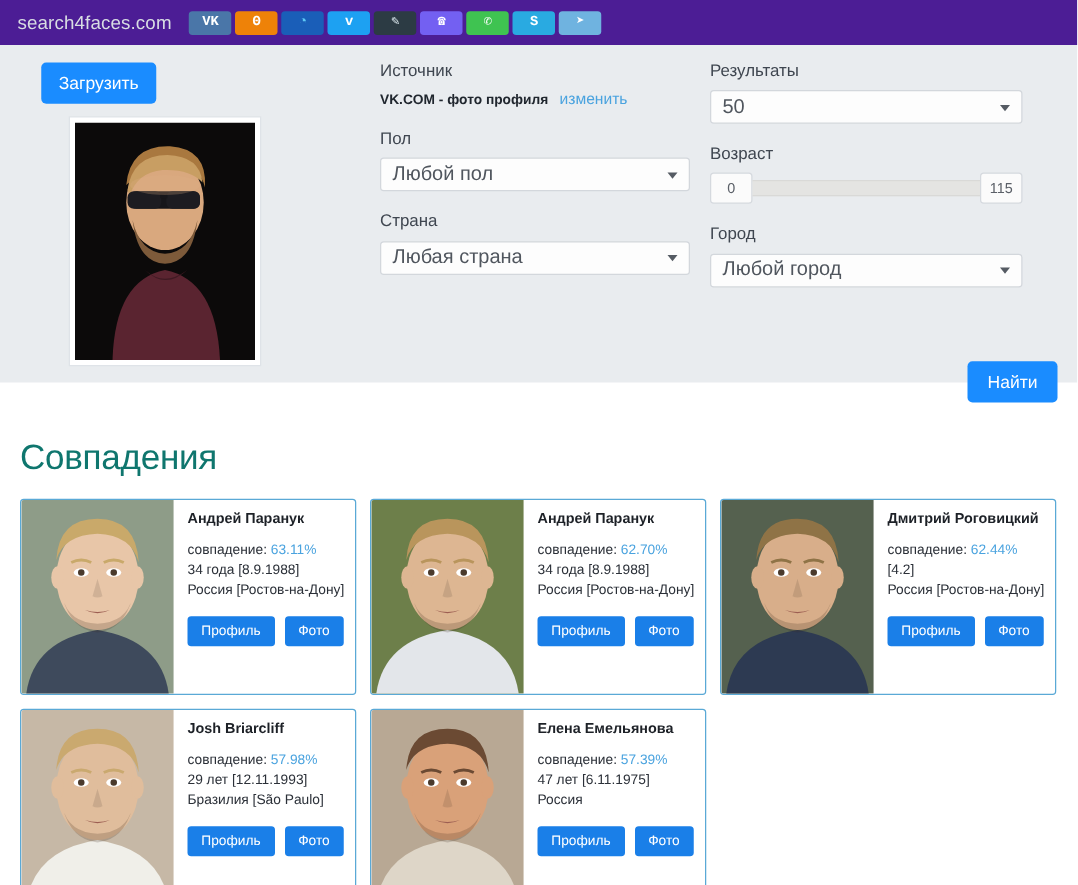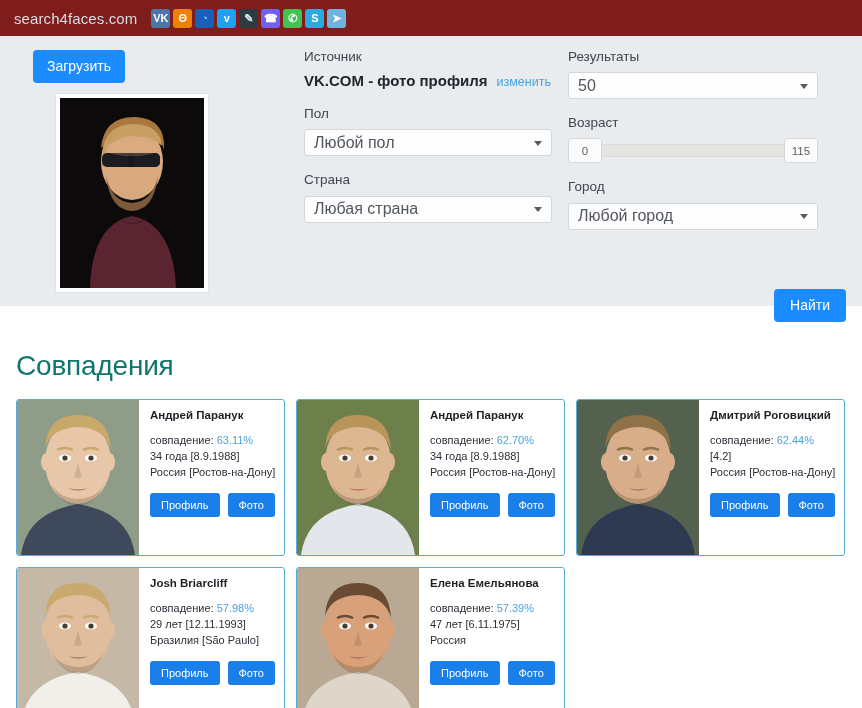--- a/index.html
+++ b/index.html
@@ -13,51 +13,51 @@
     width: 862px;
     height: 708px;
     overflow: hidden;
     background: #ffffff;
   }
 
   
   .navbar {
     position: relative;
     height: 36px;
-    background: #7f1d1d;
+    background: #4c1d95;
     display: flex;
     align-items: center;
     padding: 0 14px;
     box-sizing: border-box;
   }
   .brand {
     color: #d8dde3;
     font-size: 15px;
     letter-spacing: 0.1px;
     white-space: nowrap;
   }
   .social-list {
     display: flex;
     align-items: center;
     margin-left: 14px;
     gap: 3px;
   }
   .social-ico {
-    width: 19px;
+    width: 34px;
     height: 19px;
     border-radius: 3px;
     display: flex;
     align-items: center;
     justify-content: center;
     font-size: 11px;
     font-weight: bold;
     color: #fff;
     line-height: 1;
     cursor: pointer;
-    font-family: Liberation Sans, sans-serif;
+    font-family: Liberation Mono, monospace;
   }
   .nav-right {
     margin-left: auto;
     display: flex;
     align-items: center;
     gap: 18px;
   }
   .lang-picker {
     display: flex;
     align-items: center;
@@ -147,21 +147,21 @@
   }
   .fld-block { margin-bottom: 16px; }
 
   .source-row {
     display: flex;
     align-items: baseline;
     gap: 9px;
     margin-bottom: 17px;
   }
   .source-name {
-    font-size: 15px;
+    font-size: 11px;
     font-weight: bold;
     color: #20262e;
   }
   .source-change {
     font-size: 12.5px;
     color: #4aa3df;
     cursor: pointer;
     text-decoration: none;
   }
 

